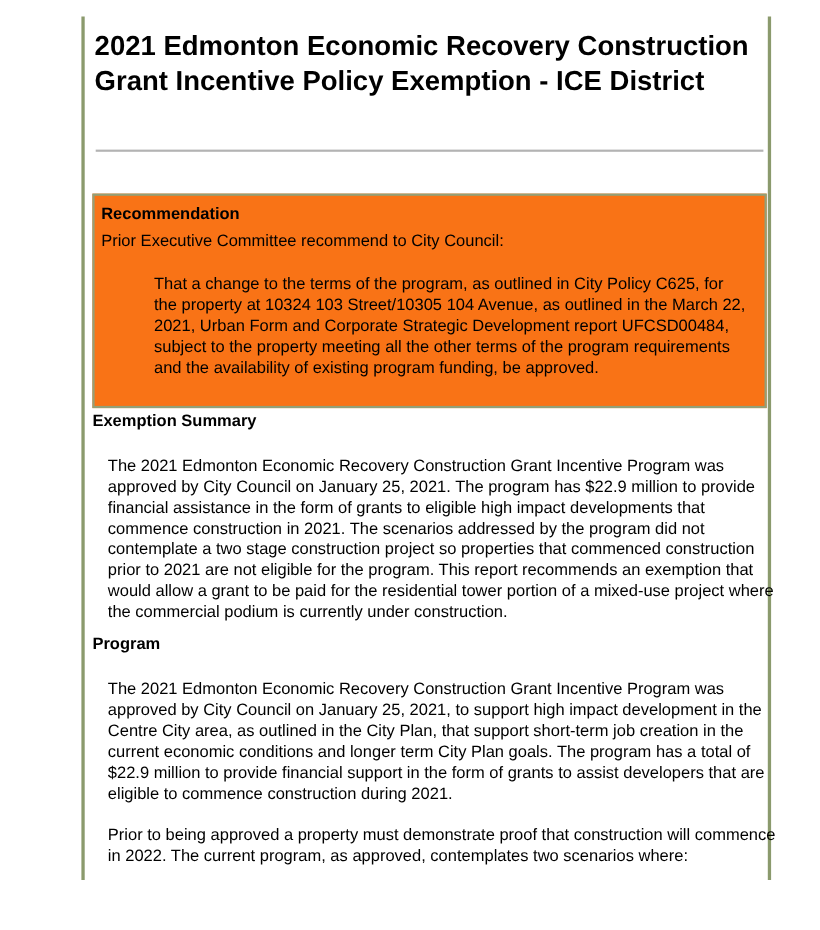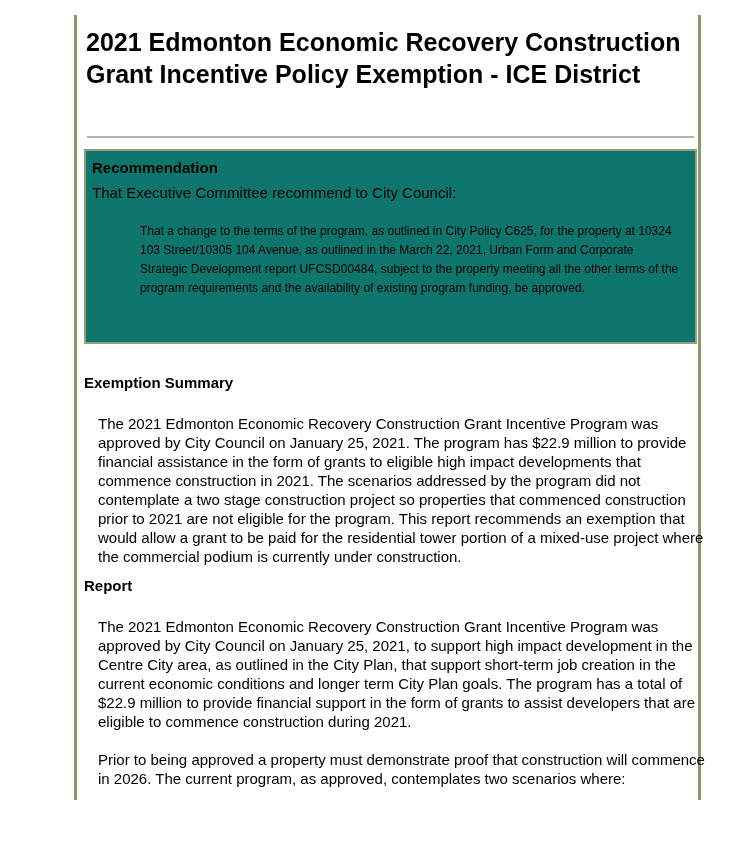--- a/index.html
+++ b/index.html
@@ -12,41 +12,41 @@
     }
     .title {
       position: absolute; left: 9px; top: 12px; width: 620px;
       font-size: 25px; font-weight: bold; line-height: 31.5px; margin: 0;
     }
     .rule {
       position: absolute; left: 10px; top: 121px; width: 607px; height: 0;
       border-top: 2px solid #b3b3b3;
     }
     .rec-box {
-      position: absolute; left: 7px; top: 134px; width: 613px; height: 195px;
-      background: #0f766e; border: 2px solid #93a077; box-sizing: border-box;
+      position: absolute; left: 7px; top: 161px; width: 613px; height: 195px;
+      background: #f97316; border: 2px solid #93a077; box-sizing: border-box;
     }
     .rec-head { position: absolute; left: 6px; top: 8px; font-size: 15px; font-weight: bold; }
     .rec-intro { position: absolute; left: 6px; top: 33px; font-size: 15px; }
-    .rec-text { position: absolute; left: 54px; top: 71px; width: 540px; font-size: 12px; line-height: 19px; }
+    .rec-text { position: absolute; left: 54px; top: 71px; width: 540px; font-size: 15px; line-height: 19px; }
     .sec-head { position: absolute; left: 7px; font-size: 15px; font-weight: bold; }
     .para { position: absolute; left: 7px; width: 612px; font-size: 15px; line-height: 19px; margin: 14px; }
   </style>
 </head>
 <body>
 
 <div class="page">
   <h1 class="title">2021 Edmonton Economic Recovery Construction Grant Incentive Policy Exemption - ICE District</h1>
   <div class="rule"></div>
 
   <div class="rec-box">
     <div class="rec-head">Recommendation</div>
-    <div class="rec-intro">That Executive Committee recommend to City Council:</div>
+    <div class="rec-intro">Prior Executive Committee recommend to City Council:</div>
     <div class="rec-text">That a change to the terms of the program, as outlined in City Policy C625, for the property at 10324 103 Street/10305 104 Avenue, as outlined in the March 22, 2021, Urban Form and Corporate Strategic Development report UFCSD00484, subject to the property meeting all the other terms of the program requirements and the availability of existing program funding, be approved.</div>
   </div>
 
   <div class="sec-head" style="top:359px;">Exemption Summary</div>
   <p class="para" style="top:385px;">The 2021 Edmonton Economic Recovery Construction Grant Incentive Program was approved by City Council on January 25, 2021. The program has $22.9 million to provide financial assistance in the form of grants to eligible high impact developments that commence construction in 2021. The scenarios addressed by the program did not contemplate a two stage construction project so properties that commenced construction prior to 2021 are not eligible for the program. This report recommends an exemption that would allow a grant to be paid for the residential tower portion of a mixed-use project where the commercial podium is currently under construction.</p>
 
-  <div class="sec-head" style="top:562px;">Report</div>
+  <div class="sec-head" style="top:562px;">Program</div>
   <p class="para" style="top:588px;">The 2021 Edmonton Economic Recovery Construction Grant Incentive Program was approved by City Council on January 25, 2021, to support high impact development in the Centre City area, as outlined in the City Plan, that support short-term job creation in the current economic conditions and longer term City Plan goals. The program has a total of $22.9 million to provide financial support in the form of grants to assist developers that are eligible to commence construction during 2021.</p>
-  <p class="para" style="top:721px;">Prior to being approved a property must demonstrate proof that construction will commence in 2026. The current program, as approved, contemplates two scenarios where:</p>
+  <p class="para" style="top:721px;">Prior to being approved a property must demonstrate proof that construction will commence in 2022. The current program, as approved, contemplates two scenarios where:</p>
 </div>
 
 </body></html>

